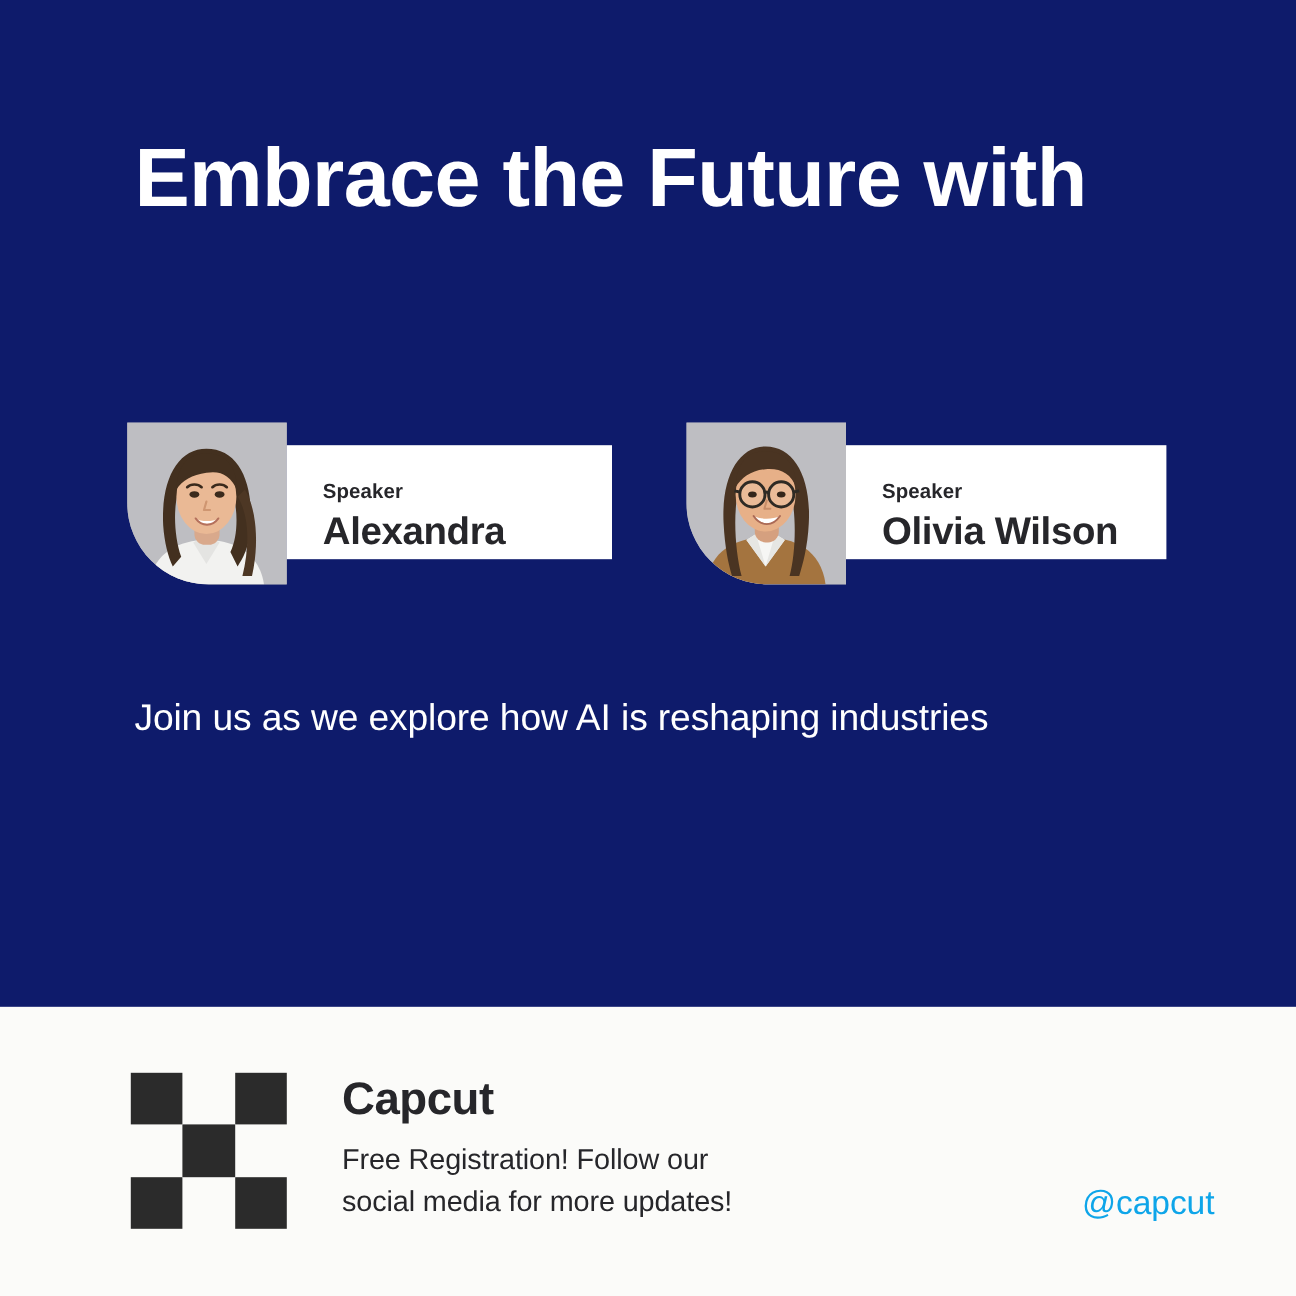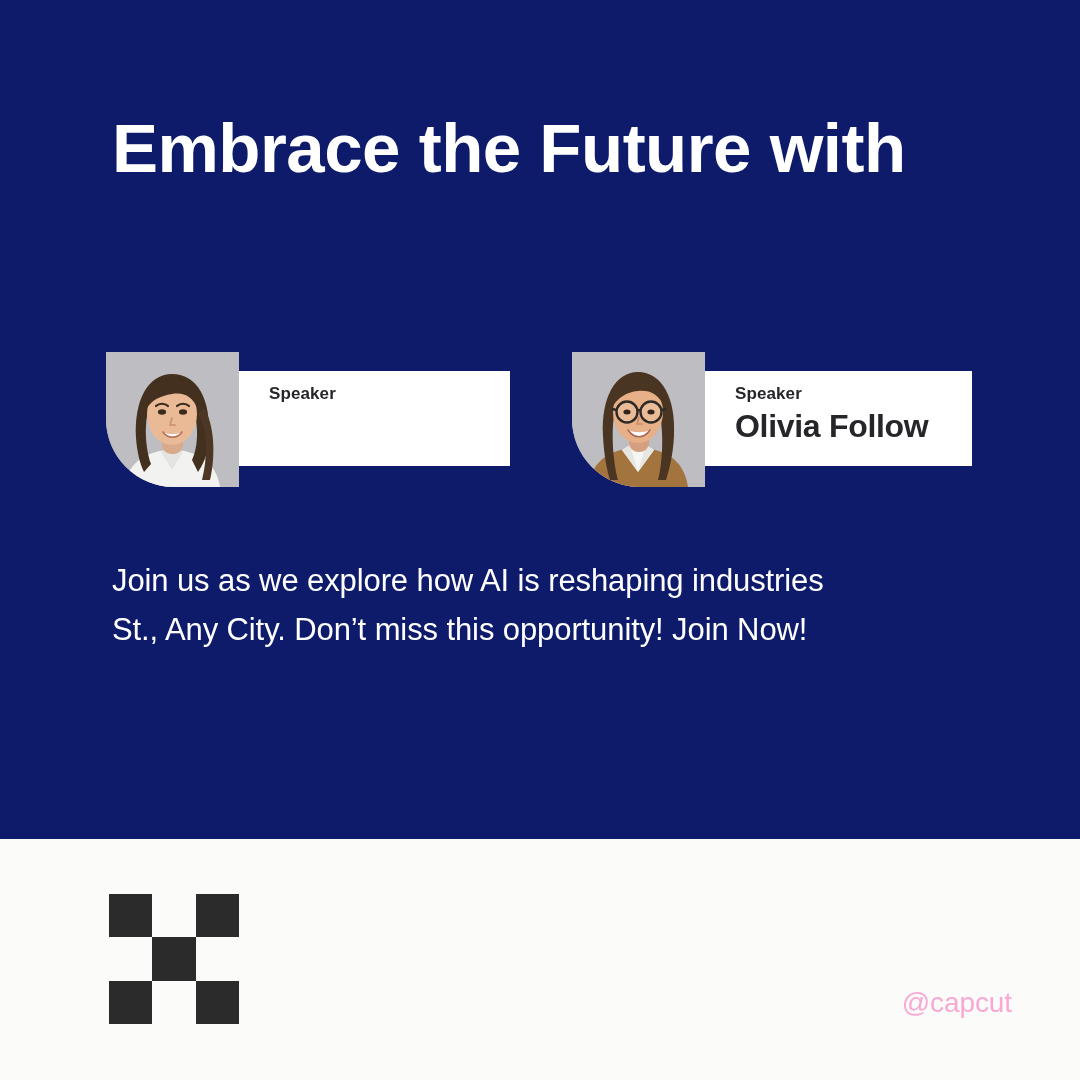--- a/index.html
+++ b/index.html
@@ -72,21 +72,21 @@
     overflow: hidden;
   }
   .speaker-photo svg { display: block; width: 133px; height: 135px; }
 
   .speaker-plate {
     position: absolute;
     top: 19px;
     height: 95px;
     background: #ffffff;
     box-sizing: border-box;
-    padding: 13px 0 0 30px;
+    padding: 29px 0 0 30px;
   }
   .card-0 .speaker-plate { left: 133px; width: 271px; }
   .card-1 .speaker-plate { left: 133px; width: 267px; }
 
   .speaker-role {
     display: block;
     color: #26262a;
     font-size: 17px;
     font-weight: 600;
     line-height: 20px;
@@ -107,21 +107,21 @@
     position: absolute;
     left: 112px;
     top: 556px;
     width: 880px;
     color: #ffffff;
     font-size: 31px;
     font-weight: 500;
     line-height: 49px;
     letter-spacing: -0.1px;
   }
-  .body-line { display: block; white-space: nowrap; }
+  .body-line { display: block; white-space: nowrap; margin-top: 17px; }
 
   
   .footer {
     position: absolute;
     left: 0;
     top: 839px;
     width: 1080px;
     height: 241px;
     background: #fbfbf9;
   }
@@ -164,21 +164,21 @@
     font-weight: 500;
     line-height: 35px;
     letter-spacing: -0.1px;
   }
   .tag-line { display: block; white-space: nowrap; }
 
   .footer-handle {
     position: absolute;
     right: 68px;
     top: 986px;
-    color: #f9a8d4;
+    color: #0ea5e9;
     font-size: 28px;
     font-weight: 500;
     line-height: 34px;
     letter-spacing: -0.1px;
     white-space: nowrap;
   }
 </style>
 </head>
 <body>
 
@@ -215,20 +215,21 @@
 
             <path d="M66 66 L64 73 L69 73" stroke="#cf9671" stroke-width="1.8" fill="none" stroke-linecap="round" stroke-linejoin="round"></path>
             <path d="M57 80 C62 86 71 86 76 80 C71 83 62 83 57 80 Z" fill="#ffffff"></path>
             <path d="M57 80 C62 87 71 87 76 80" stroke="#b4705c" stroke-width="1.6" fill="none" stroke-linecap="round"></path>
 
             <path d="M92 62 C102 78 102 104 96 128 L104 128 C110 102 108 72 98 56 Z" fill="#4d3724"></path>
           </svg>
         </div>
         <div class="speaker-plate">
           <span class="speaker-role">Speaker</span>
+          <span class="speaker-name">Alexandra</span>
         </div>
       </div>
 
       <div class="speaker-card card-1">
         <div class="speaker-photo">
           <svg viewBox="0 0 133 135" preserveAspectRatio="xMidYMid slice" aria-hidden="true">
             <rect x="0" y="0" width="133" height="135" fill="#bebec2"></rect>
 
             <path d="M16 135 C20 106 42 96 66 96 C90 96 112 106 116 135 Z" fill="#a4743f"></path>
 
@@ -255,45 +256,51 @@
             <ellipse cx="55" cy="60" rx="3.6" ry="2.5" fill="#33251a"></ellipse>
             <ellipse cx="79" cy="60" rx="3.6" ry="2.5" fill="#33251a"></ellipse>
 
             <path d="M67 65 L65 72 L70 72" stroke="#c78d68" stroke-width="1.7" fill="none" stroke-linecap="round" stroke-linejoin="round"></path>
             <path d="M56 78 C62 86 72 86 78 78 C72 81 62 81 56 78 Z" fill="#ffffff"></path>
             <path d="M56 78 C62 87 72 87 78 78" stroke="#ab6a56" stroke-width="1.6" fill="none" stroke-linecap="round"></path>
           </svg>
         </div>
         <div class="speaker-plate">
           <span class="speaker-role">Speaker</span>
-          <span class="speaker-name">Olivia Follow</span>
+          <span class="speaker-name">Olivia Wilson</span>
         </div>
       </div>
 
     </div>
 
     <div class="body-copy">
       <span class="body-line">Join us as we explore how AI is reshaping industries</span>
-      <span class="body-line">St., Any City. Don’t miss this opportunity! Join Now!</span>
     </div>
 
   </div>
 
   <div class="footer"></div>
 
   <div class="footer-logo">
     <div class="logo-grid">
       <div class="logo-cell on"></div>
       <div class="logo-cell"></div>
       <div class="logo-cell on"></div>
       <div class="logo-cell"></div>
       <div class="logo-cell on"></div>
       <div class="logo-cell"></div>
       <div class="logo-cell on"></div>
       <div class="logo-cell"></div>
       <div class="logo-cell on"></div>
     </div>
   </div>
 
+  <div class="footer-brand">
+    <span class="brand-name">Capcut</span>
+    <span class="brand-tagline">
+      <span class="tag-line">Free Registration! Follow our</span>
+      <span class="tag-line">social media for more updates!</span>
+    </span>
+  </div>
 
   <div class="footer-handle">@capcut</div>
 
 </div>
 
 </body></html>

